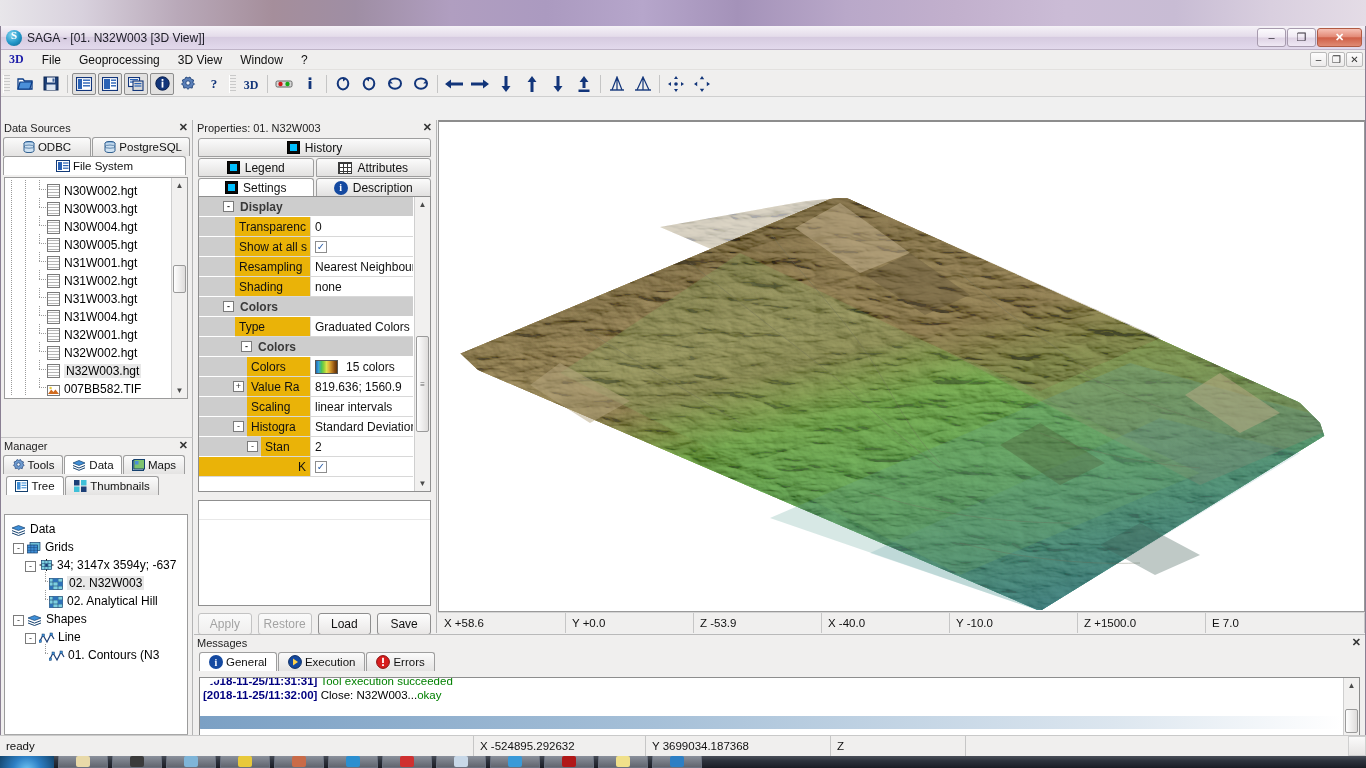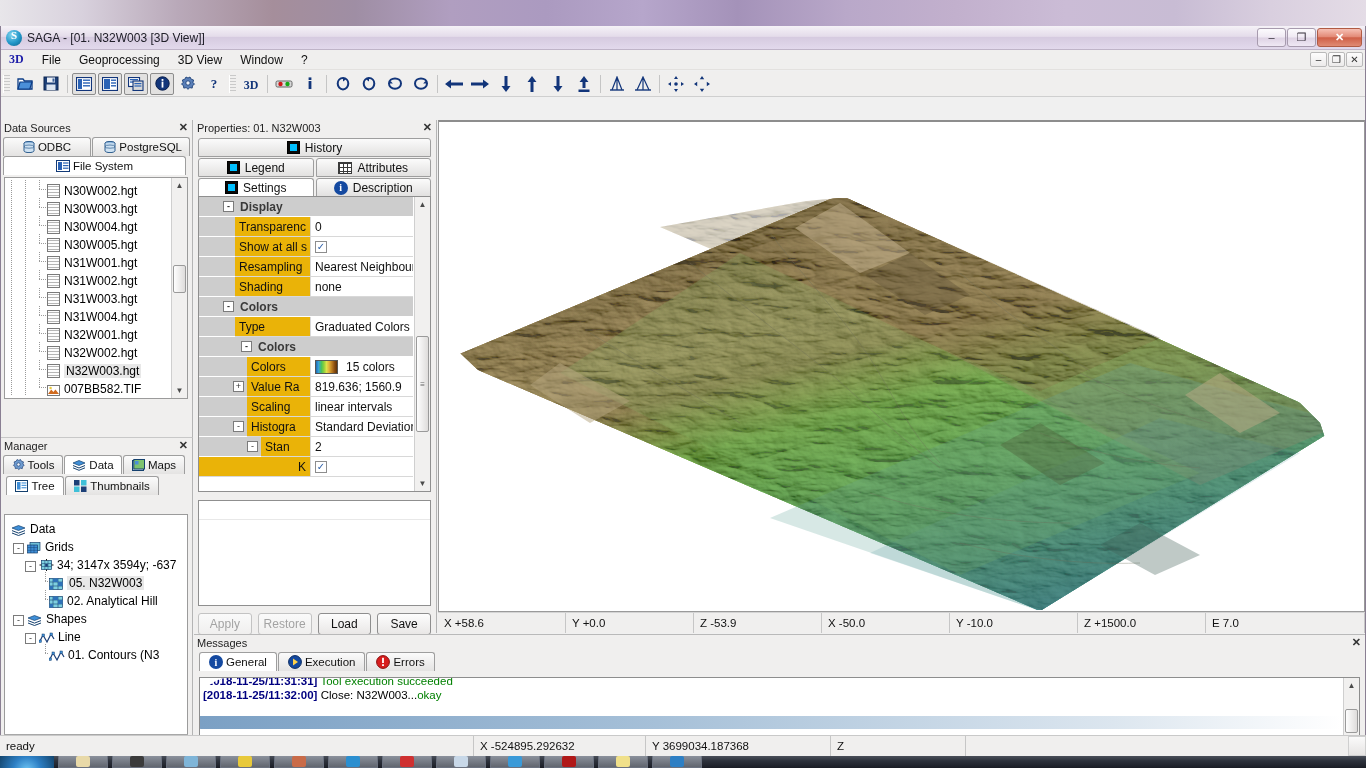--- a/index.html
+++ b/index.html
@@ -773,21 +773,21 @@
           <div class="tnode">
             <span style="width:34px;"></span>
             <span class="dotline stub" style="width:10px;"></span>
             <svg width="14" height="12" viewBox="0 0 14 12" style="margin-right:4px;">
                 <rect x="0.5" y="0.5" width="13" height="11" fill="#7fd0e0" stroke="#14406e" stroke-width="0.7"></rect>
                 <path d="M4 0.5v11M9 0.5v11M0.5 4h13M0.5 8h13" stroke="#14406e" stroke-width="0.6"></path>
                 <rect x="4" y="0.5" width="5" height="3.5" fill="#2f72b8"></rect>
                 <rect x="9" y="4" width="4.5" height="4" fill="#2f72b8"></rect>
                 <rect x="0.5" y="8" width="3.5" height="3.5" fill="#2f72b8"></rect>
               </svg>
-            <span class="sel">05. N32W003</span>
+            <span class="sel">02. N32W003</span>
           </div>
 
           <div class="tnode">
             <span style="width:34px;"></span>
             <span class="dotline stub" style="width:10px;"></span>
             <svg width="14" height="12" viewBox="0 0 14 12" style="margin-right:4px;">
                 <rect x="0.5" y="0.5" width="13" height="11" fill="#7fd0e0" stroke="#14406e" stroke-width="0.7"></rect>
                 <path d="M4 0.5v11M9 0.5v11M0.5 4h13M0.5 8h13" stroke="#14406e" stroke-width="0.6"></path>
                 <rect x="4" y="0.5" width="5" height="3.5" fill="#2f72b8"></rect>
                 <rect x="9" y="4" width="4.5" height="4" fill="#2f72b8"></rect>
@@ -1094,21 +1094,21 @@
             </g>
           </g>
         </svg>
       </div>
     </div>
 
     <div class="statusrow">
       <div class="scell" style="width:128px;text-align:center;">X +58.6</div>
       <div class="scell" style="width:128px;">Y +0.0</div>
       <div class="scell" style="width:128px;">Z -53.9</div>
-      <div class="scell" style="width:128px;">X -50.0</div>
+      <div class="scell" style="width:128px;">X -40.0</div>
       <div class="scell" style="width:128px;">Y -10.0</div>
       <div class="scell" style="width:128px;">Z +1500.0</div>
       <div class="scell" style="flex:1;">E 7.0</div>
     </div>
 
     <div class="messages">
       <div class="panel-title">
         <span>Messages</span>
         <span class="panel-x">✕</span>
       </div>

